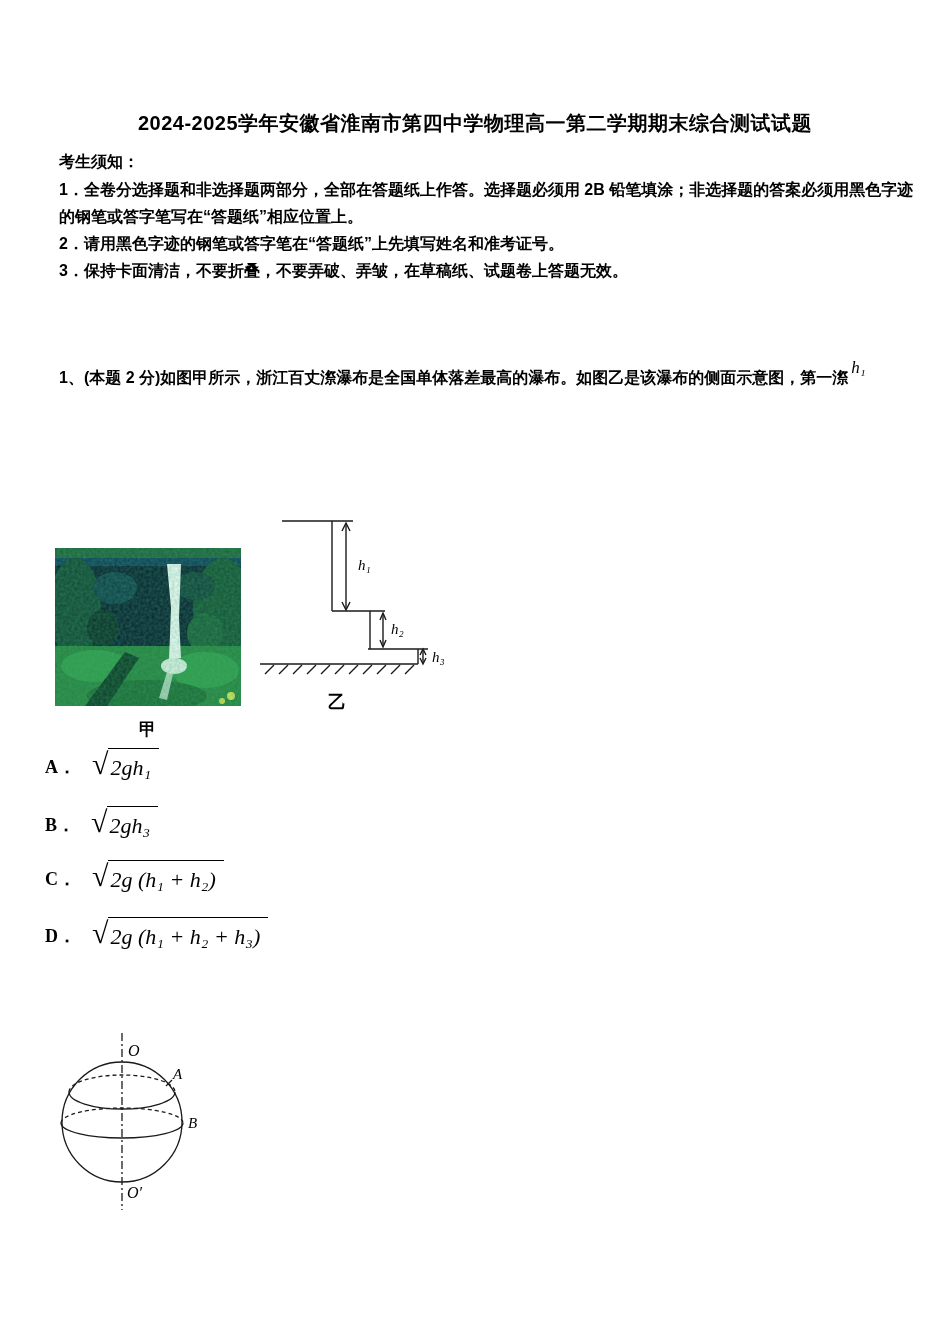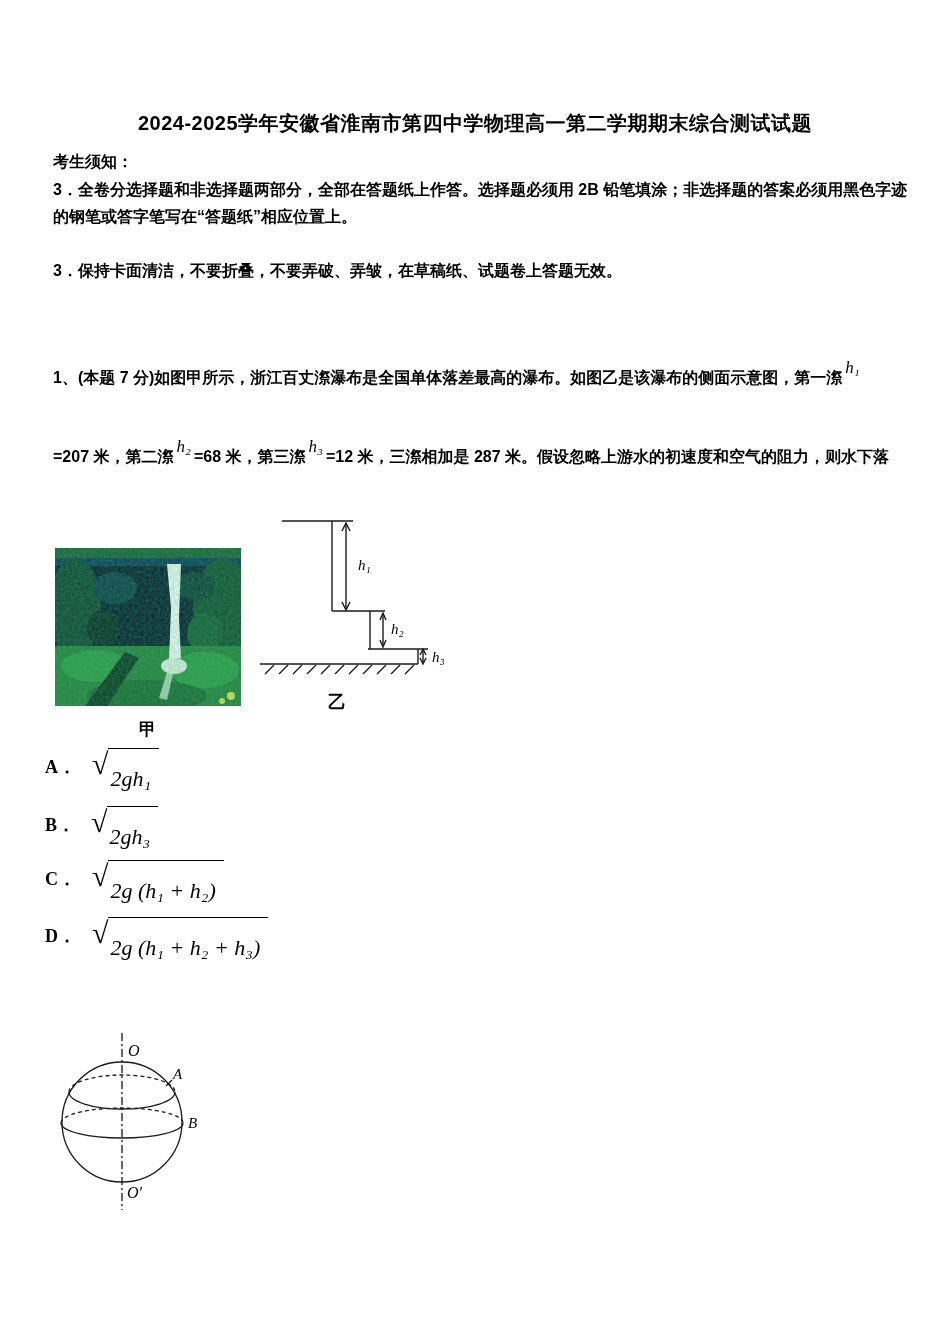--- a/index.html
+++ b/index.html
@@ -6,53 +6,53 @@
   .page{
     position:relative;width:950px;height:1344px;background:#ffffff;
     font-family:"Liberation Sans",sans-serif;color:#000;overflow:hidden;
   }
   .abs{position:absolute;margin:0;}
   .title{
     top:110px;left:0;width:950px;text-align:center;
     font-size:20px;font-weight:700;letter-spacing:0.5px;
   }
   .para{
-    left:53px;width:866px;
+    left:59px;width:866px;
     font-size:16px;line-height:27px;font-weight:700;
   }
   .mvar{
     font-family:"Liberation Serif",serif;font-style:italic;font-weight:400;
     font-size:17px;position:relative;top:-10px;padding:0 3px;
   }
   .opt{left:45px;display:flex;align-items:baseline;gap:16px;height:44px;}
   .opt-label{font-family:"Liberation Serif",serif;font-weight:700;font-size:18px;}
   .formula{
     font-family:"Liberation Serif",serif;font-style:italic;font-weight:400;
     font-size:22px;display:inline-flex;align-items:flex-start;line-height:1.2;
   }
   .rad{font-style:normal;font-size:30px;line-height:1;transform:translateY(1px);}
-  .radicand{border-top:1.6px solid #000;padding:17px 8px 0 2px;}
+  .radicand{border-top:1.6px solid #000;padding:6px 8px 0 2px;}
   .fig-label{font-size:17px;font-weight:700;}
   svg text{font-family:"Liberation Serif",serif;}
 </style>
 </head>
 <body>
 
 <div class="page">
 
   <h1 class="abs title">2024-2025学年安徽省淮南市第四中学物理高一第二学期期末综合测试试题</h1>
 
   <p class="abs para" style="top:148px">考生须知：</p>
-  <p class="abs para" style="top:176px">3．全卷分选择题和非选择题两部分，全部在答题纸上作答。选择题必须用 2B 铅笔填涂；非选择题的答案必须用黑色字迹的钢笔或答字笔写在“答题纸”相应位置上。</p>
+  <p class="abs para" style="top:176px">1．全卷分选择题和非选择题两部分，全部在答题纸上作答。选择题必须用 2B 铅笔填涂；非选择题的答案必须用黑色字迹的钢笔或答字笔写在“答题纸”相应位置上。</p>
+  <p class="abs para" style="top:230px">2．请用黑色字迹的钢笔或答字笔在“答题纸”上先填写姓名和准考证号。</p>
   <p class="abs para" style="top:257px">3．保持卡面清洁，不要折叠，不要弄破、弄皱，在草稿纸、试题卷上答题无效。</p>
 
 
-  <p class="abs para" style="top:364px"><span>1、(本题 7 分)如图甲所示，浙江百丈漈瀑布是全国单体落差最高的瀑布。如图乙是该瀑布的侧面示意图，第一漈</span><span class="mvar">h₁</span></p>
+  <p class="abs para" style="top:364px"><span>1、(本题 2 分)如图甲所示，浙江百丈漈瀑布是全国单体落差最高的瀑布。如图乙是该瀑布的侧面示意图，第一漈</span><span class="mvar">h₁</span></p>
 
-  <p class="abs para" style="top:443px"><span>=207 米，第二漈</span><span class="mvar">h₂</span><span>=68 米，第三漈</span><span class="mvar">h₃</span><span>=12 米，三漈相加是 287 米。假设忽略上游水的初速度和空气的阻力，则水下落</span></p>
 
 
   <svg class="abs" style="top:548px;left:55px" width="186" height="158" viewBox="0 0 186 158">
     <defs>
       <filter id="grain" x="0" y="0" width="100%" height="100%">
         <feTurbulence type="fractalNoise" baseFrequency="0.35" numOctaves="2" result="n"></feTurbulence>
         <feColorMatrix in="n" type="matrix" values="0 0 0 0 0.05  0 0 0 0 0.45  0 0 0 0 0.25  0 0 0 0.45 0"></feColorMatrix>
       </filter>
     </defs>
     <rect x="0" y="0" width="186" height="158" fill="#0b2f38"></rect>

